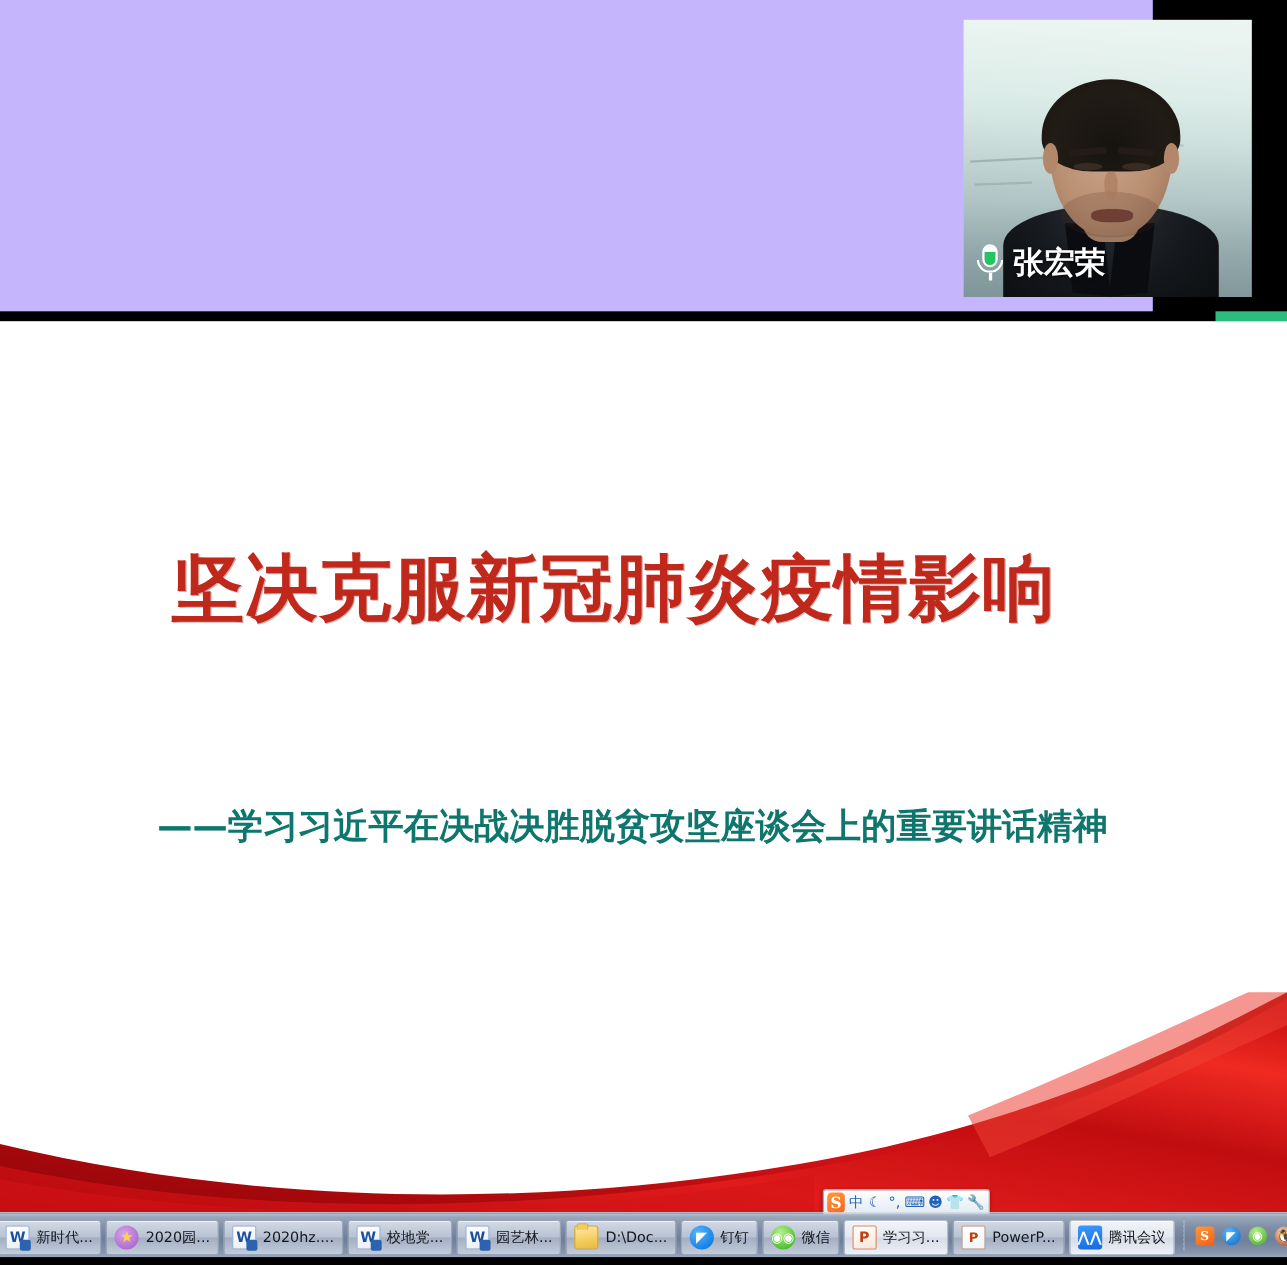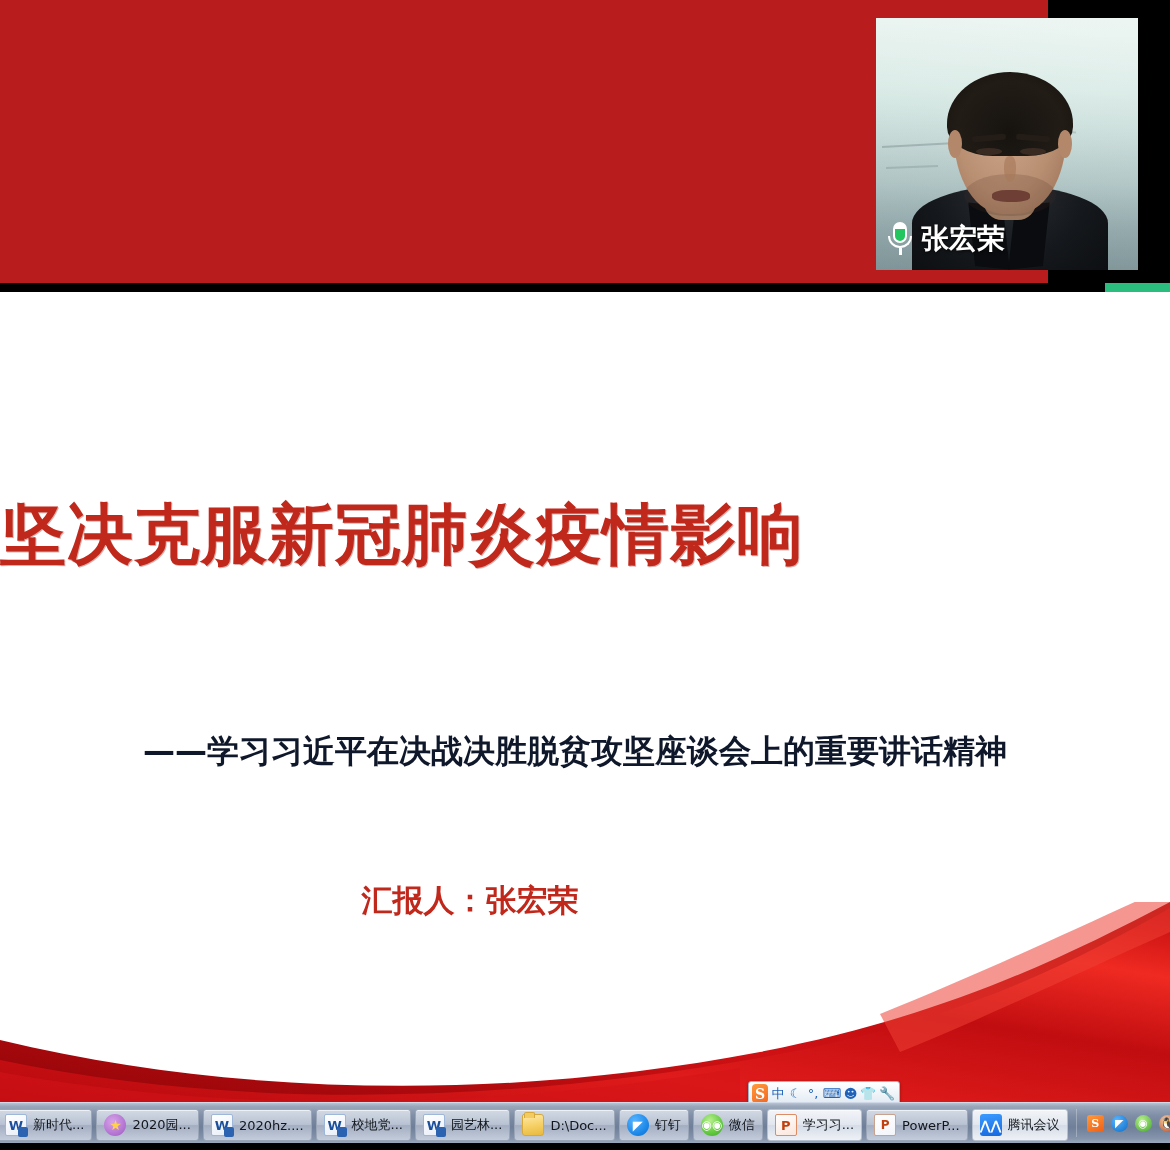--- a/index.html
+++ b/index.html
@@ -7,21 +7,21 @@
     width: 1170px; height: 1150px;
     overflow: hidden;
     background: #000;
     font-family: "DejaVu Sans", "Liberation Sans", sans-serif;
   }
   #screen { position: relative; width: 1170px; height: 1150px; background: #000; }
 
   
   #meeting-band {
     position: absolute; left: 0; top: 0; width: 1048px; height: 283px;
-    background: #b91c1c;
+    background: #c4b5fd;
   }
   #video-tile {
     position: absolute; left: 876px; top: 18px; width: 262px; height: 252px;
     overflow: hidden;
     background: linear-gradient(180deg, #dfeee9 0%, #d6e9e4 28%, #c9ddda 48%, #b9cfce 66%, #9fb6b8 84%, #8fa6a9 100%);
   }
   #video-wall {
     position: absolute; inset: 0;
     background:
       linear-gradient(185deg, rgba(255,255,255,0.45) 0%, rgba(255,255,255,0.05) 40%, rgba(80,95,100,0.25) 100%);
@@ -106,32 +106,32 @@
 
   
   #slide {
     position: absolute; left: 0; top: 292px; width: 1170px; height: 810px;
     background: #ffffff; overflow: hidden;
   }
   #ribbon-svg { position: absolute; left: 0; bottom: 0; width: 1170px; height: 200px; }
 
   #slide-title {
     position: absolute; left: 0; top: 205px; width: 960px;
-    text-align: left;
+    text-align: right;
     color: #c0281c;
     font-size: 66px; line-height: 1.15; font-weight: 700;
     letter-spacing: 1px;
     font-family: "DejaVu Sans", "Liberation Sans", sans-serif;
     text-shadow: 1px 1px 0 rgba(150,25,15,.35);
   }
   .title-line { display: block; white-space: nowrap; }
   #slide-subtitle {
     position: absolute; left: 0; top: 438px; width: 1150px;
     text-align: center;
-    color: #0f172a; font-size: 32px; font-weight: 700;
+    color: #0f766e; font-size: 32px; font-weight: 700;
     font-family: "DejaVu Sans", "Liberation Sans", sans-serif;
     white-space: nowrap;
   }
   #slide-presenter {
     position: absolute; left: 0; top: 588px; width: 940px;
     text-align: center;
     color: #c0281c; font-size: 31px; font-weight: 700;
     font-family: "DejaVu Sans", "Liberation Sans", sans-serif;
   }
 
@@ -314,21 +314,20 @@
       <path d="M880,112 C980,72 1090,20 1170,-16 L1170,30 C1080,70 980,118 900,150 Z" fill="#ef4034" opacity="0.55"></path>
       <path d="M0,170 C240,214 500,206 740,166 L740,200 L0,200 Z" fill="#d41417" opacity="0.55"></path>
     </svg>
 
     <div id="slide-title">
       <span class="title-line">坚决克服新冠肺炎疫情影响</span>
     </div>
 
     <div id="slide-subtitle">——学习习近平在决战决胜脱贫攻坚座谈会上的重要讲话精神</div>
 
-    <div id="slide-presenter">汇报人：张宏荣</div>
   </div>
 
   <div id="ime-bar">
     <span id="ime-logo">S</span>
     <span class="ime-ico">中</span>
     <span class="ime-ico">☾</span>
     <span class="ime-ico">°,</span>
     <span class="ime-ico">⌨</span>
     <span class="ime-ico">☻</span>
     <span class="ime-ico">👕</span>

